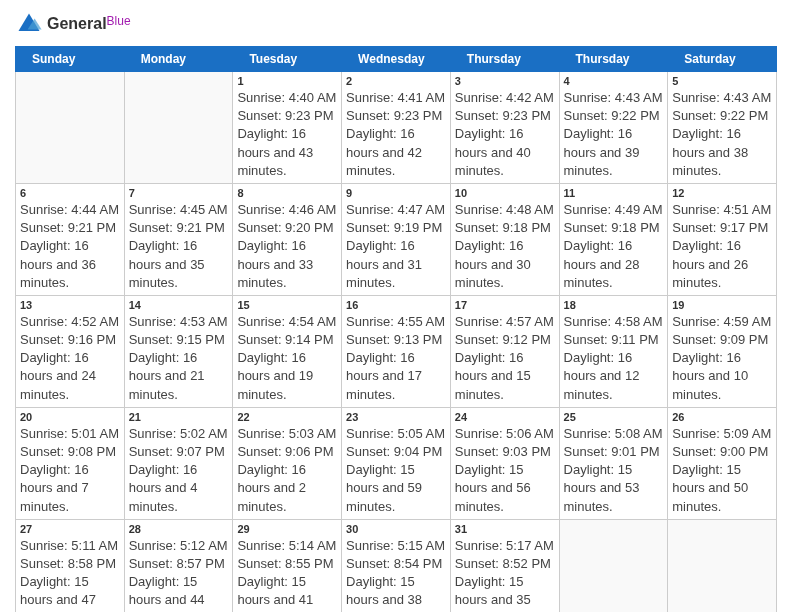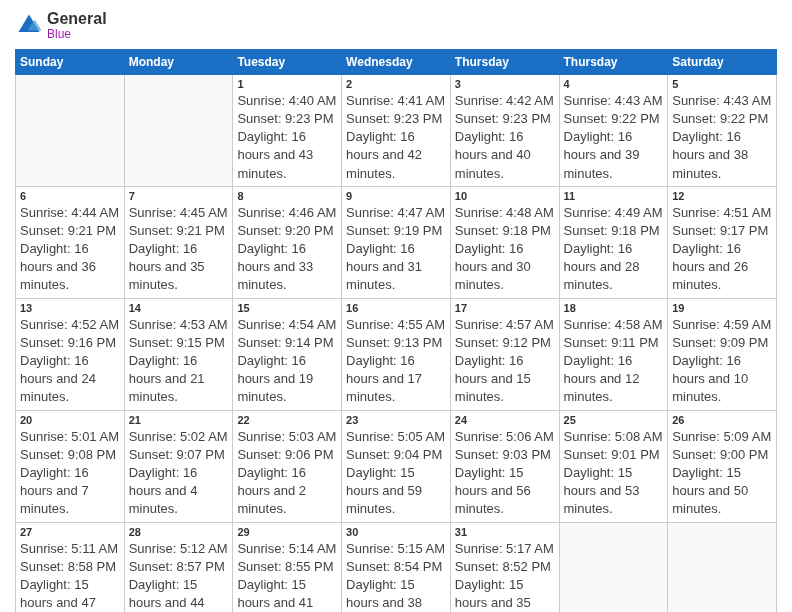--- a/index.html
+++ b/index.html
@@ -23,21 +23,21 @@
       align-items: flex-start;
       margin-bottom: 8px;
     }
     .logo {
       display: flex;
       align-items: center;
       gap: 4px;
     }
     .logo-text {
       display: flex;
-      flex-direction: column;
+      flex-direction: row;
       line-height: 1.1;
     }
     .logo-general {
       font-size: 16px;
       font-weight: bold;
       color: #333;
     }
     .logo-blue {
       font-size: 12px;
       font-weight: normal;
@@ -65,21 +65,21 @@
       border: 1px solid #ccc;
       border-collapse: collapse;
       width: 100%;
       table-layout: fixed;
     }
     .calendar th {
       background-color: #1a6fc4;
       color: #fff;
       font-size: 12px;
       font-weight: bold;
-      padding: 5px 4px;
+      padding: 5px 16px;
       text-align: left;
       border: 1px solid #1a6fc4;
     }
     .calendar td {
       border: 1px solid #ccc;
       vertical-align: top;
       padding: 3px 4px;
       font-size: 9.5px;
       color: #333;
       background: #fff;

